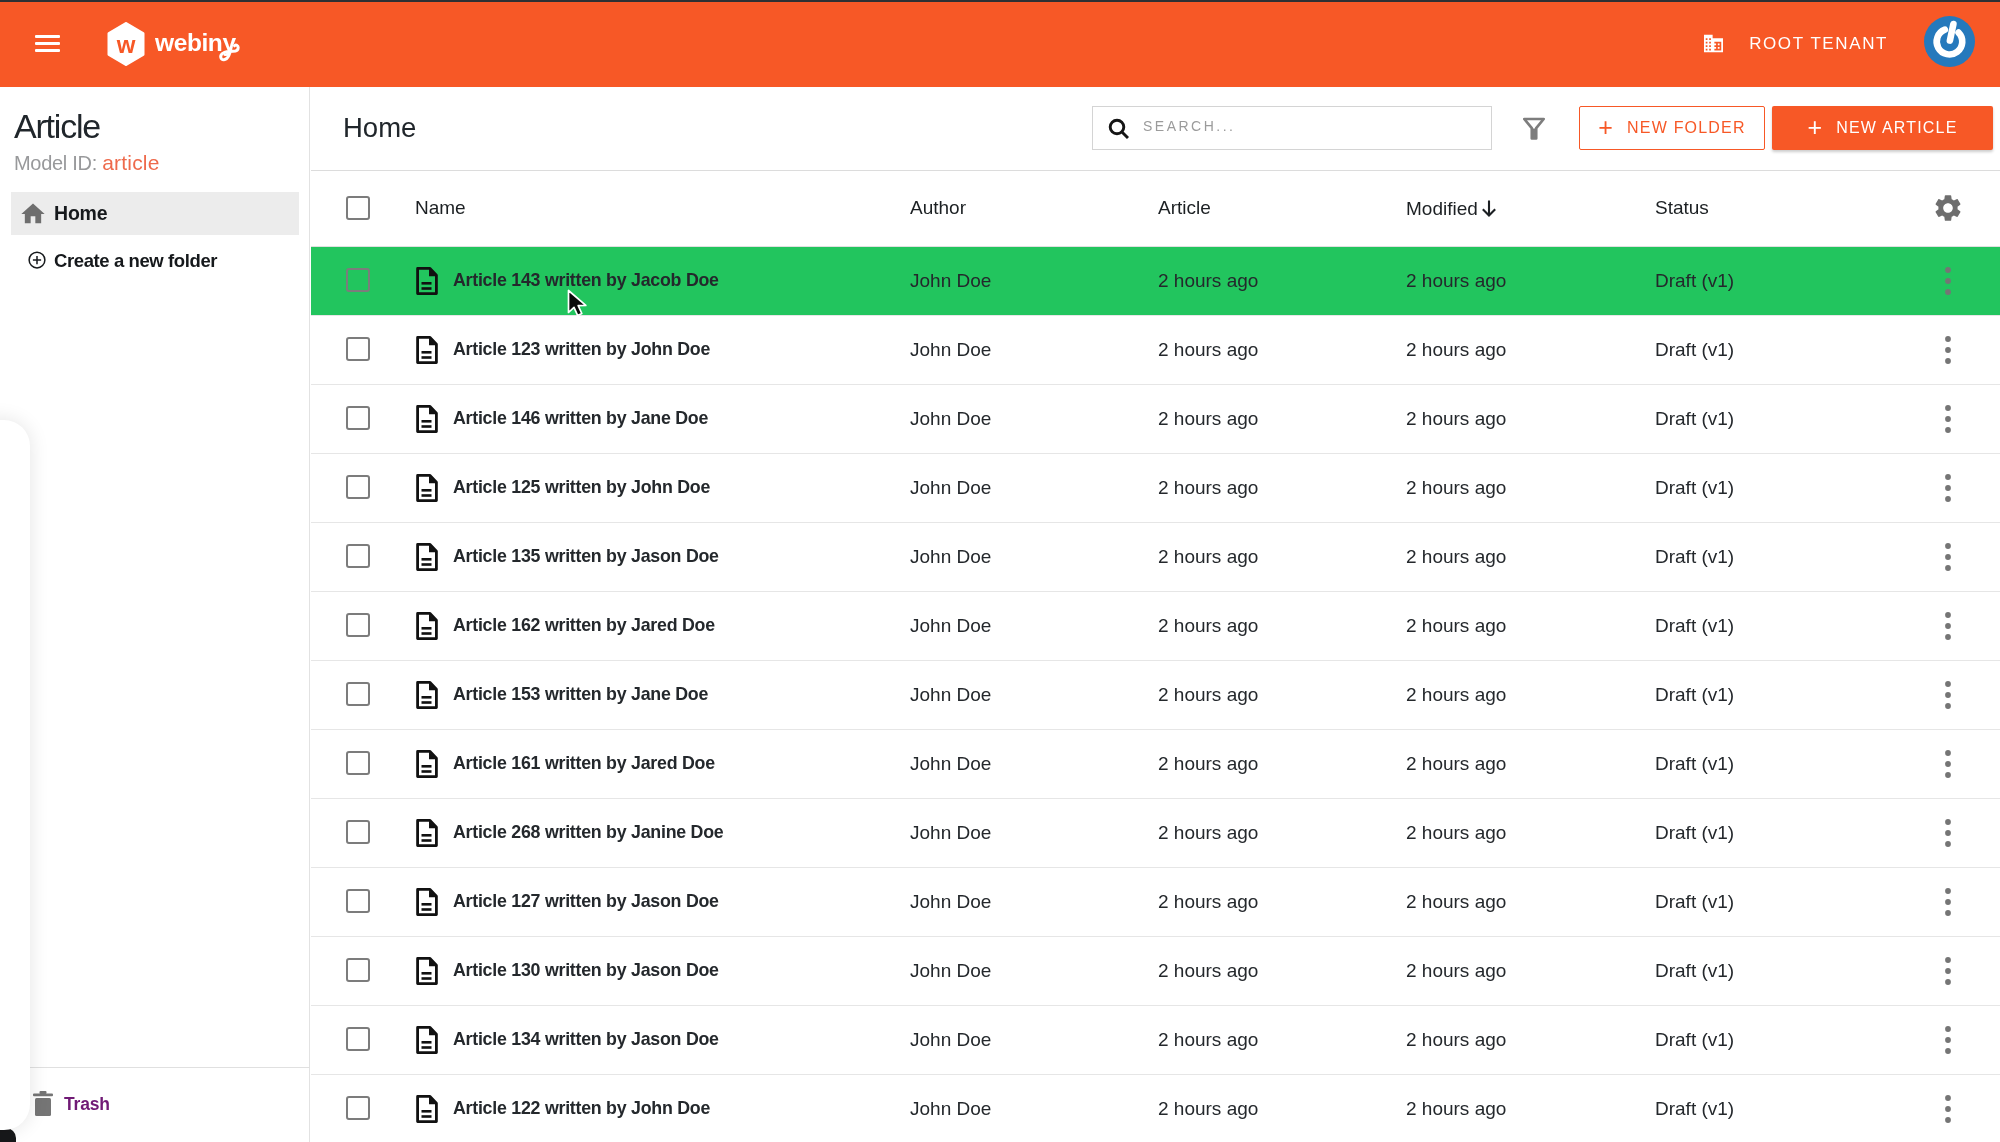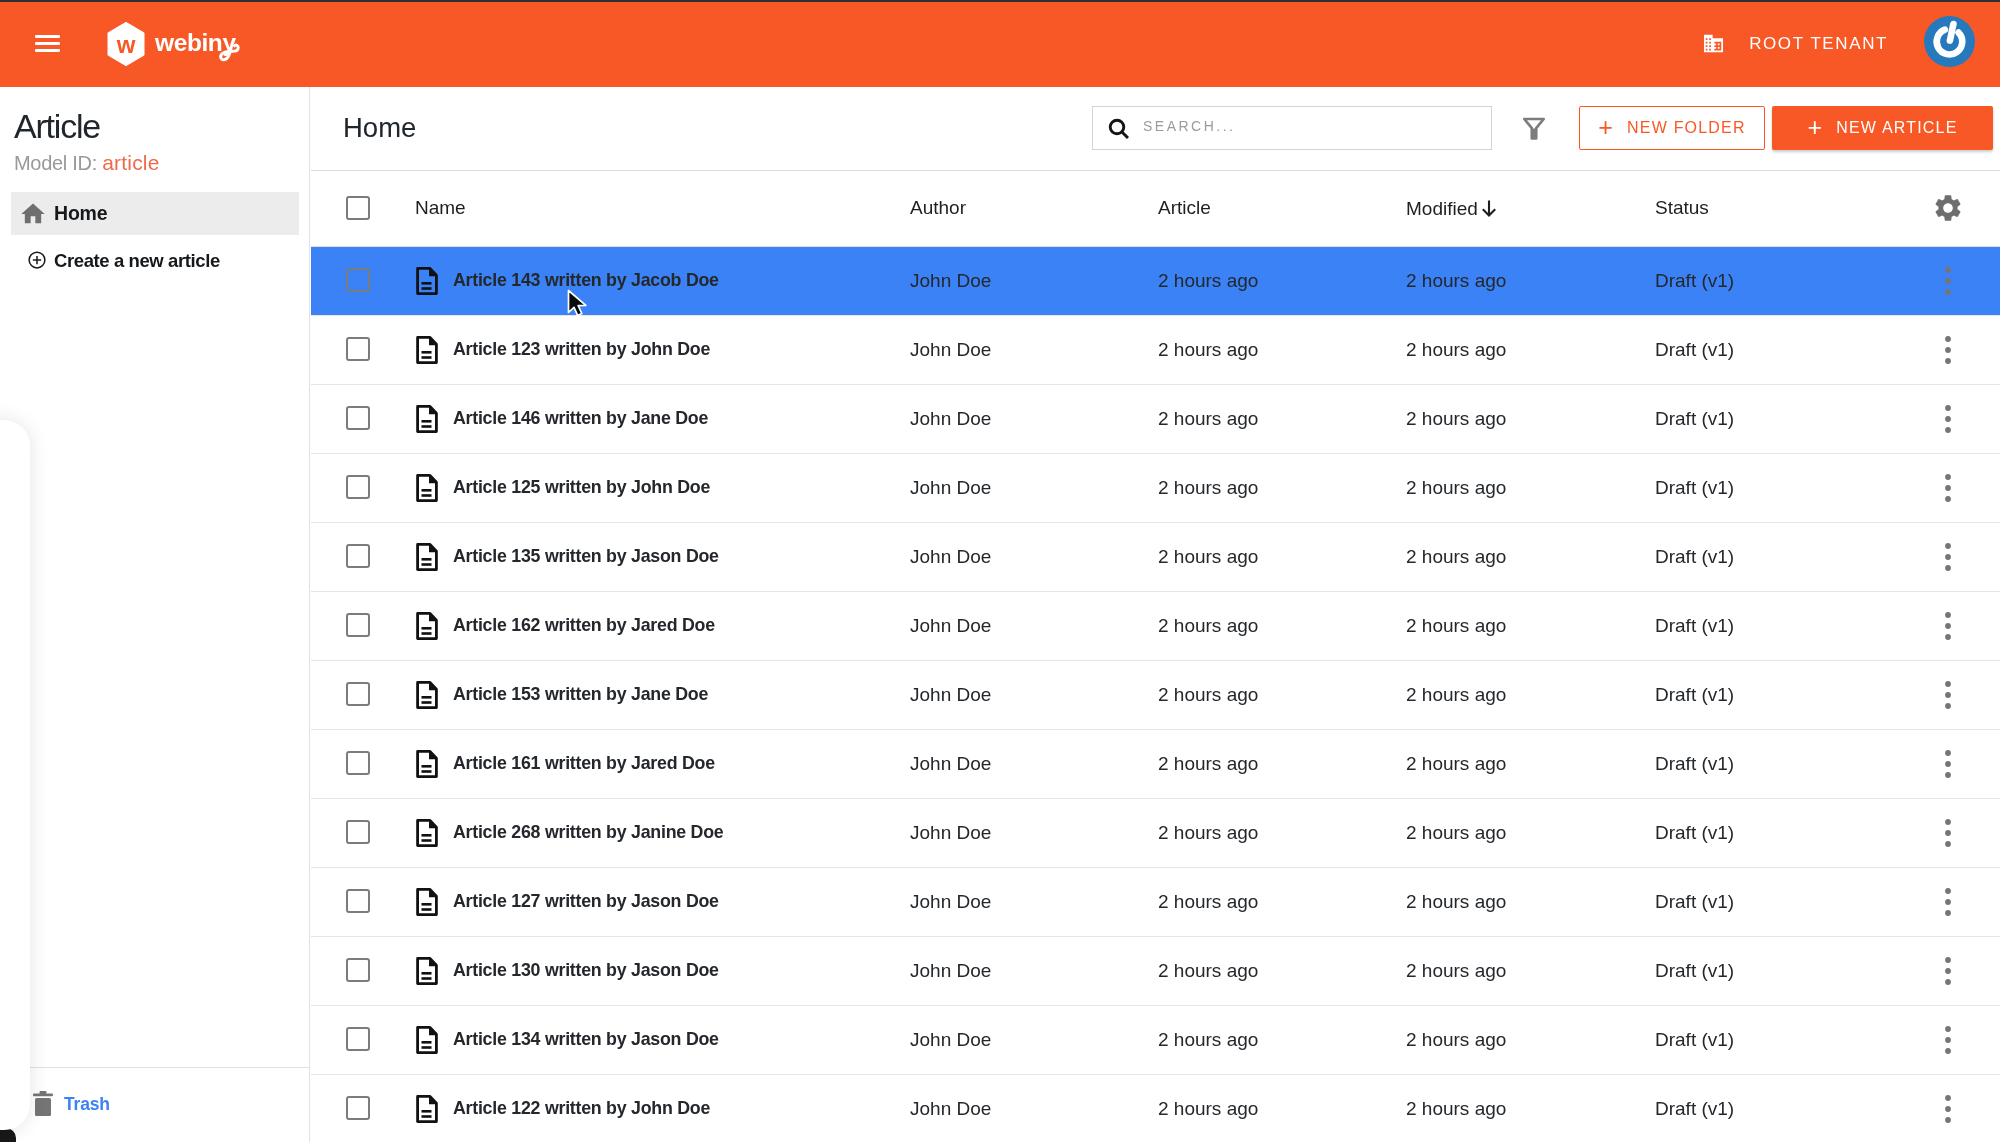--- a/index.html
+++ b/index.html
@@ -18,41 +18,41 @@
   aside { position:absolute; left:0; top:87px; width:310px; height:1055px; background:#fff; border-right:1px solid #e2e2e2; z-index:10;}
   .side-title { position:absolute; left:14px; top:20px; font-size:34px; color:#20262b; font-weight:400; letter-spacing:-1.2px;}
   .side-sub { position:absolute; left:14px; top:64px; font-size:20px; color:#98999b; letter-spacing:-0.3px;}
   .side-sub .oid { color:#ee6a4c; font-size:21px; letter-spacing:0.2px; }
   .home-item { position:absolute; left:11px; top:105px; width:288px; height:43px; background:#ececec; }
   .home-item .txt { position:absolute; left:43px; top:10px; font-size:19.5px; font-weight:bold; color:#16191c; letter-spacing:-0.2px;}
   .newfolder { position:absolute; left:28px; top:163px; }
   .newfolder .txt { position:absolute; left:26px; top:0px; font-size:18.5px; font-weight:bold; color:#16191c; white-space:nowrap; letter-spacing:-0.4px;}
   .side-div { position:absolute; left:0px; top:980px; width:310px; height:1px; background:#e0e0e0; }
   .trash-item { position:absolute; left:33px; top:1004px; }
-  .trash-item .txt { position:absolute; left:31px; top:3px; font-size:17.5px; font-weight:bold; color:#3b82f6; letter-spacing:-0.2px;}
+  .trash-item .txt { position:absolute; left:31px; top:3px; font-size:17.5px; font-weight:bold; color:#701a75; letter-spacing:-0.2px;}
 
   .edge-card { position:absolute; left:-45px; top:420px; width:75px; height:710px; background:#fff; border-radius:26px; box-shadow:0 0 20px rgba(0,0,0,0.11); z-index:19;}
   .edge-black { position:absolute; left:-16px; top:1128px; width:32px; height:32px; background:#17181a; border-radius:10px; z-index:18;}
 
   main { position:absolute; left:311px; top:87px; width:1689px; height:1055px; }
   .page-title { position:absolute; left:32px; top:25px; font-size:27.5px; color:#20262b; }
   .searchbox { position:absolute; left:781px; top:19px; width:400px; height:44px; border:1px solid #d4d4d4; background:#fff; }
   .searchbox .ph { position:absolute; left:50px; top:11px; font-size:14px; color:#9b9b9b; letter-spacing:2.5px; }
   .funnel { position:absolute; left:1212px; top:30px; }
   .btn { position:absolute; top:19px; height:44px; font-size:16px; letter-spacing:1.2px; display:flex; align-items:center; justify-content:center; border-radius:2px; white-space:nowrap;}
   .btn .plus { font-size:25px; font-weight:400; margin-right:13px; position:relative; top:-1px;}
   .btn-folder { left:1268px; width:186px; border:1px solid #f75826; color:#f75826; background:#fff; }
   .btn-article { left:1461px; width:221px; background:#f75826; color:#fff; box-shadow:0 2px 3px rgba(0,0,0,0.2);}
   .title-div { position:absolute; left:0; top:83px; width:1689px; height:1px; background:#dcdcdc; }
 
   table.grid { position:absolute; left:0; top:84px; width:1689px; border-collapse:collapse; table-layout:fixed;}
   .cb { width:24px; height:24px; border:2px solid #7c7c7c; border-radius:3px; background:transparent; display:inline-block; position:relative; top:2px;}
   thead td { height:75px; border-bottom:1px solid #e0e0e0; font-weight:normal; color:#1c2023; font-size:19px;}
   tbody td { height:69px; border-bottom:1px solid #e6e6e6; font-size:19px; color:#24282c; }
-  tbody tr.hov { background:#3b82f6; }
+  tbody tr.hov { background:#22c55e; }
   td.c-cb { width:100px; padding-left:35px; }
   td.c-name { width:499px; padding-left:4px; }
   td.c-auth { width:248px;margin-left:40px; }
   td.c-cre { width:248px; }
   td.c-mod { width:249px;margin-left:27px; }
   td.c-st { width:240px; }
   td.c-act { }
   .namecell { display:flex; align-items:center; }
   .namecell svg { margin-right:15px; flex:none;}
   .namecell b { color:#24282c; font-size:17.8px; letter-spacing:-0.25px;}
@@ -100,21 +100,21 @@
       <path d="M10 20v-6h4v6h5v-8h3L12 3 2 12h3v8z"></path>
     </svg>
     <div class="txt">Home</div>
   </div>
   <div class="newfolder">
     <svg style="position:relative;top:1px" width="18" height="18" viewBox="0 0 24 24" fill="none" stroke="#16191c" stroke-width="2">
       <circle cx="12" cy="12" r="10.5"></circle>
       <line x1="12" y1="6.5" x2="12" y2="17.5"></line>
       <line x1="6.5" y1="12" x2="17.5" y2="12"></line>
     </svg>
-    <div class="txt">Create a new article</div>
+    <div class="txt">Create a new folder</div>
   </div>
   <div class="side-div"></div>
   <div class="trash-item">
     <svg width="20" height="26" viewBox="0 0 20 26" fill="#757575">
       <rect x="2" y="7" width="16" height="18" rx="1.5"></rect>
       <rect x="0" y="2.5" width="20" height="2.8" rx="1"></rect>
       <rect x="6.5" y="0" width="7" height="3" rx="1"></rect>
     </svg>
     <div class="txt">Trash</div>
   </div>

